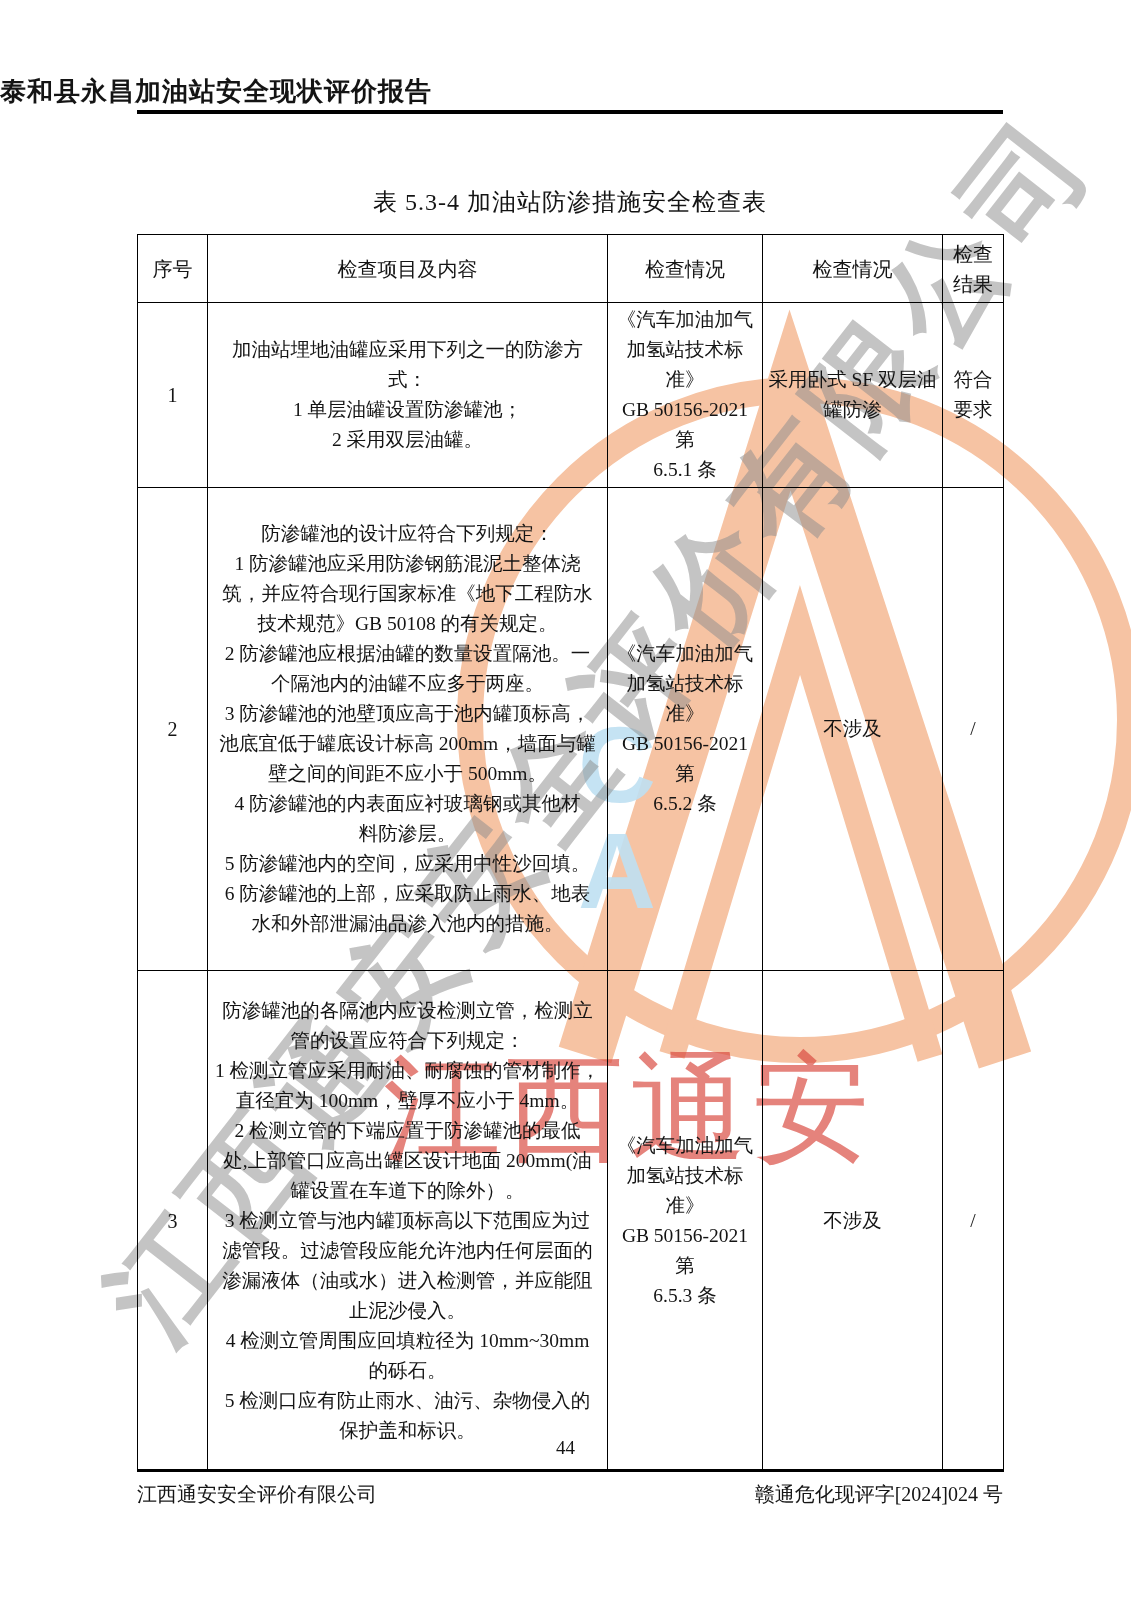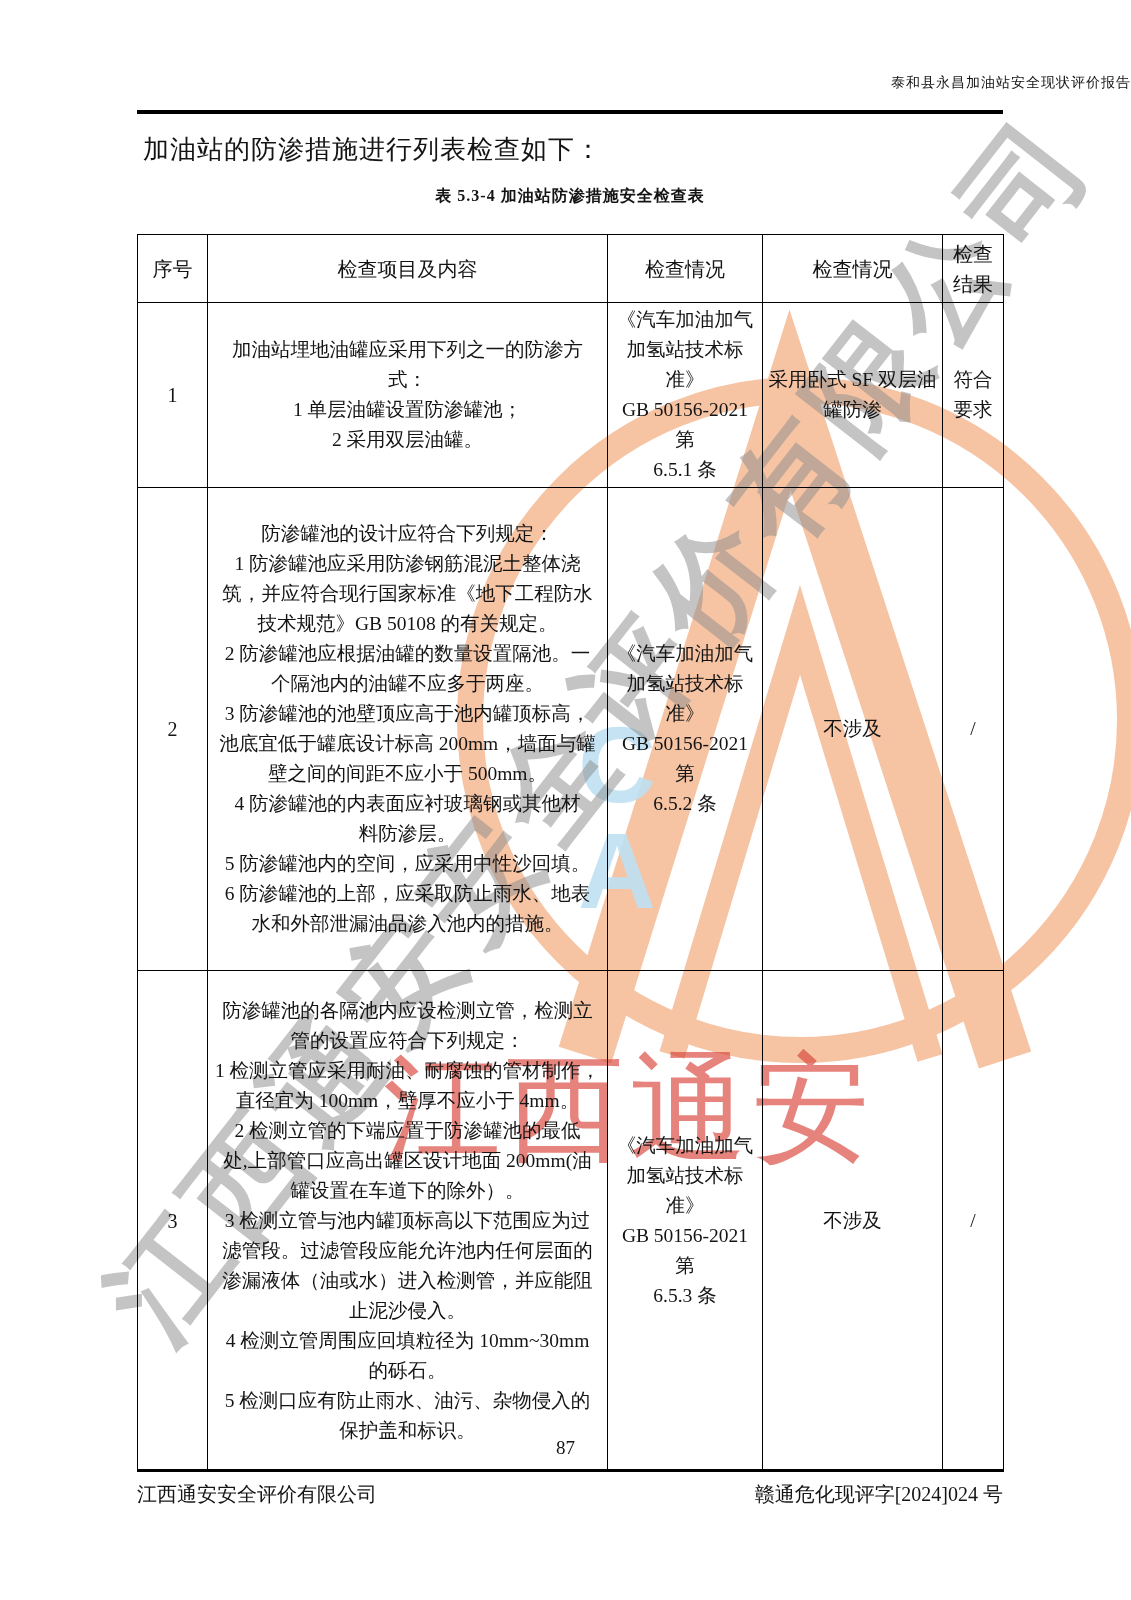--- a/index.html
+++ b/index.html
@@ -30,33 +30,33 @@
   }
   .wm-red{
     position:absolute;left:383px;top:1030px;
     font-size:118px;font-weight:400;letter-spacing:5px;
     white-space:nowrap;opacity:0.68;
   }
   
   .content{position:absolute;inset:0;z-index:2;}
   .doc-header{
     position:absolute;top:74px;left:0;width:100%;
-    text-align:right;font-size:14px;letter-spacing:1px;
+    text-align:left;font-size:26px;letter-spacing:1px;font-weight:bold;
   }
   .header-rule{
     position:absolute;top:110px;left:137px;width:866px;height:4px;
     background:#000;
   }
   .intro{
     position:absolute;top:132px;left:143px;
     font-size:26px;font-weight:500;letter-spacing:1px;
   }
   .table-title{
     position:absolute;top:186px;left:137px;width:866px;
-    text-align:center;font-size:16px;font-weight:700;letter-spacing:1px;
+    text-align:center;font-size:24px;font-weight:400;letter-spacing:1px;
   }
   table.check{
     position:absolute;top:234px;left:137px;
     border-collapse:collapse;table-layout:fixed;
     width:866px;
     font-size:19.5px;
     padding-left:16px;
   }
   table.check td,table.check th{
     border:1.5px solid #000;
@@ -111,21 +111,20 @@
     <div class="wm-gray" style="color: rgb(143, 143, 143);">江西通安安全评价有限公司</div>
 
     <div class="wm-red" style="color: rgb(217, 73, 63);">江西通安</div>
   </div>
 
   <div class="content">
 
     <div class="doc-header">泰和县永昌加油站安全现状评价报告</div>
     <div class="header-rule"></div>
 
-    <div class="intro">加油站的防渗措施进行列表检查如下：</div>
 
     <div class="table-title">表 5.3-4 加油站防渗措施安全检查表</div>
 
     <table class="check">
       <colgroup>
         <col class="c-no">
           <col class="c-item">
           <col class="c-basis">
           <col class="c-situ">
           <col class="c-res">
@@ -197,21 +196,21 @@
         <td class="basis">《汽车加油加气
 加氢站技术标准》
 GB 50156-2021 第
 6.5.3 条</td>
         <td>不涉及</td>
         <td>/</td>
       </tr>
     </tbody>
       </table>
 
-    <div class="page-num">87</div>
+    <div class="page-num">44</div>
     <div class="footer-rule"></div>
     <div class="footer-row">
       <span>江西通安安全评价有限公司</span>
       <span>赣通危化现评字[2024]024 号</span>
     </div>
 
   </div>
 </div>
 
 </body></html>

